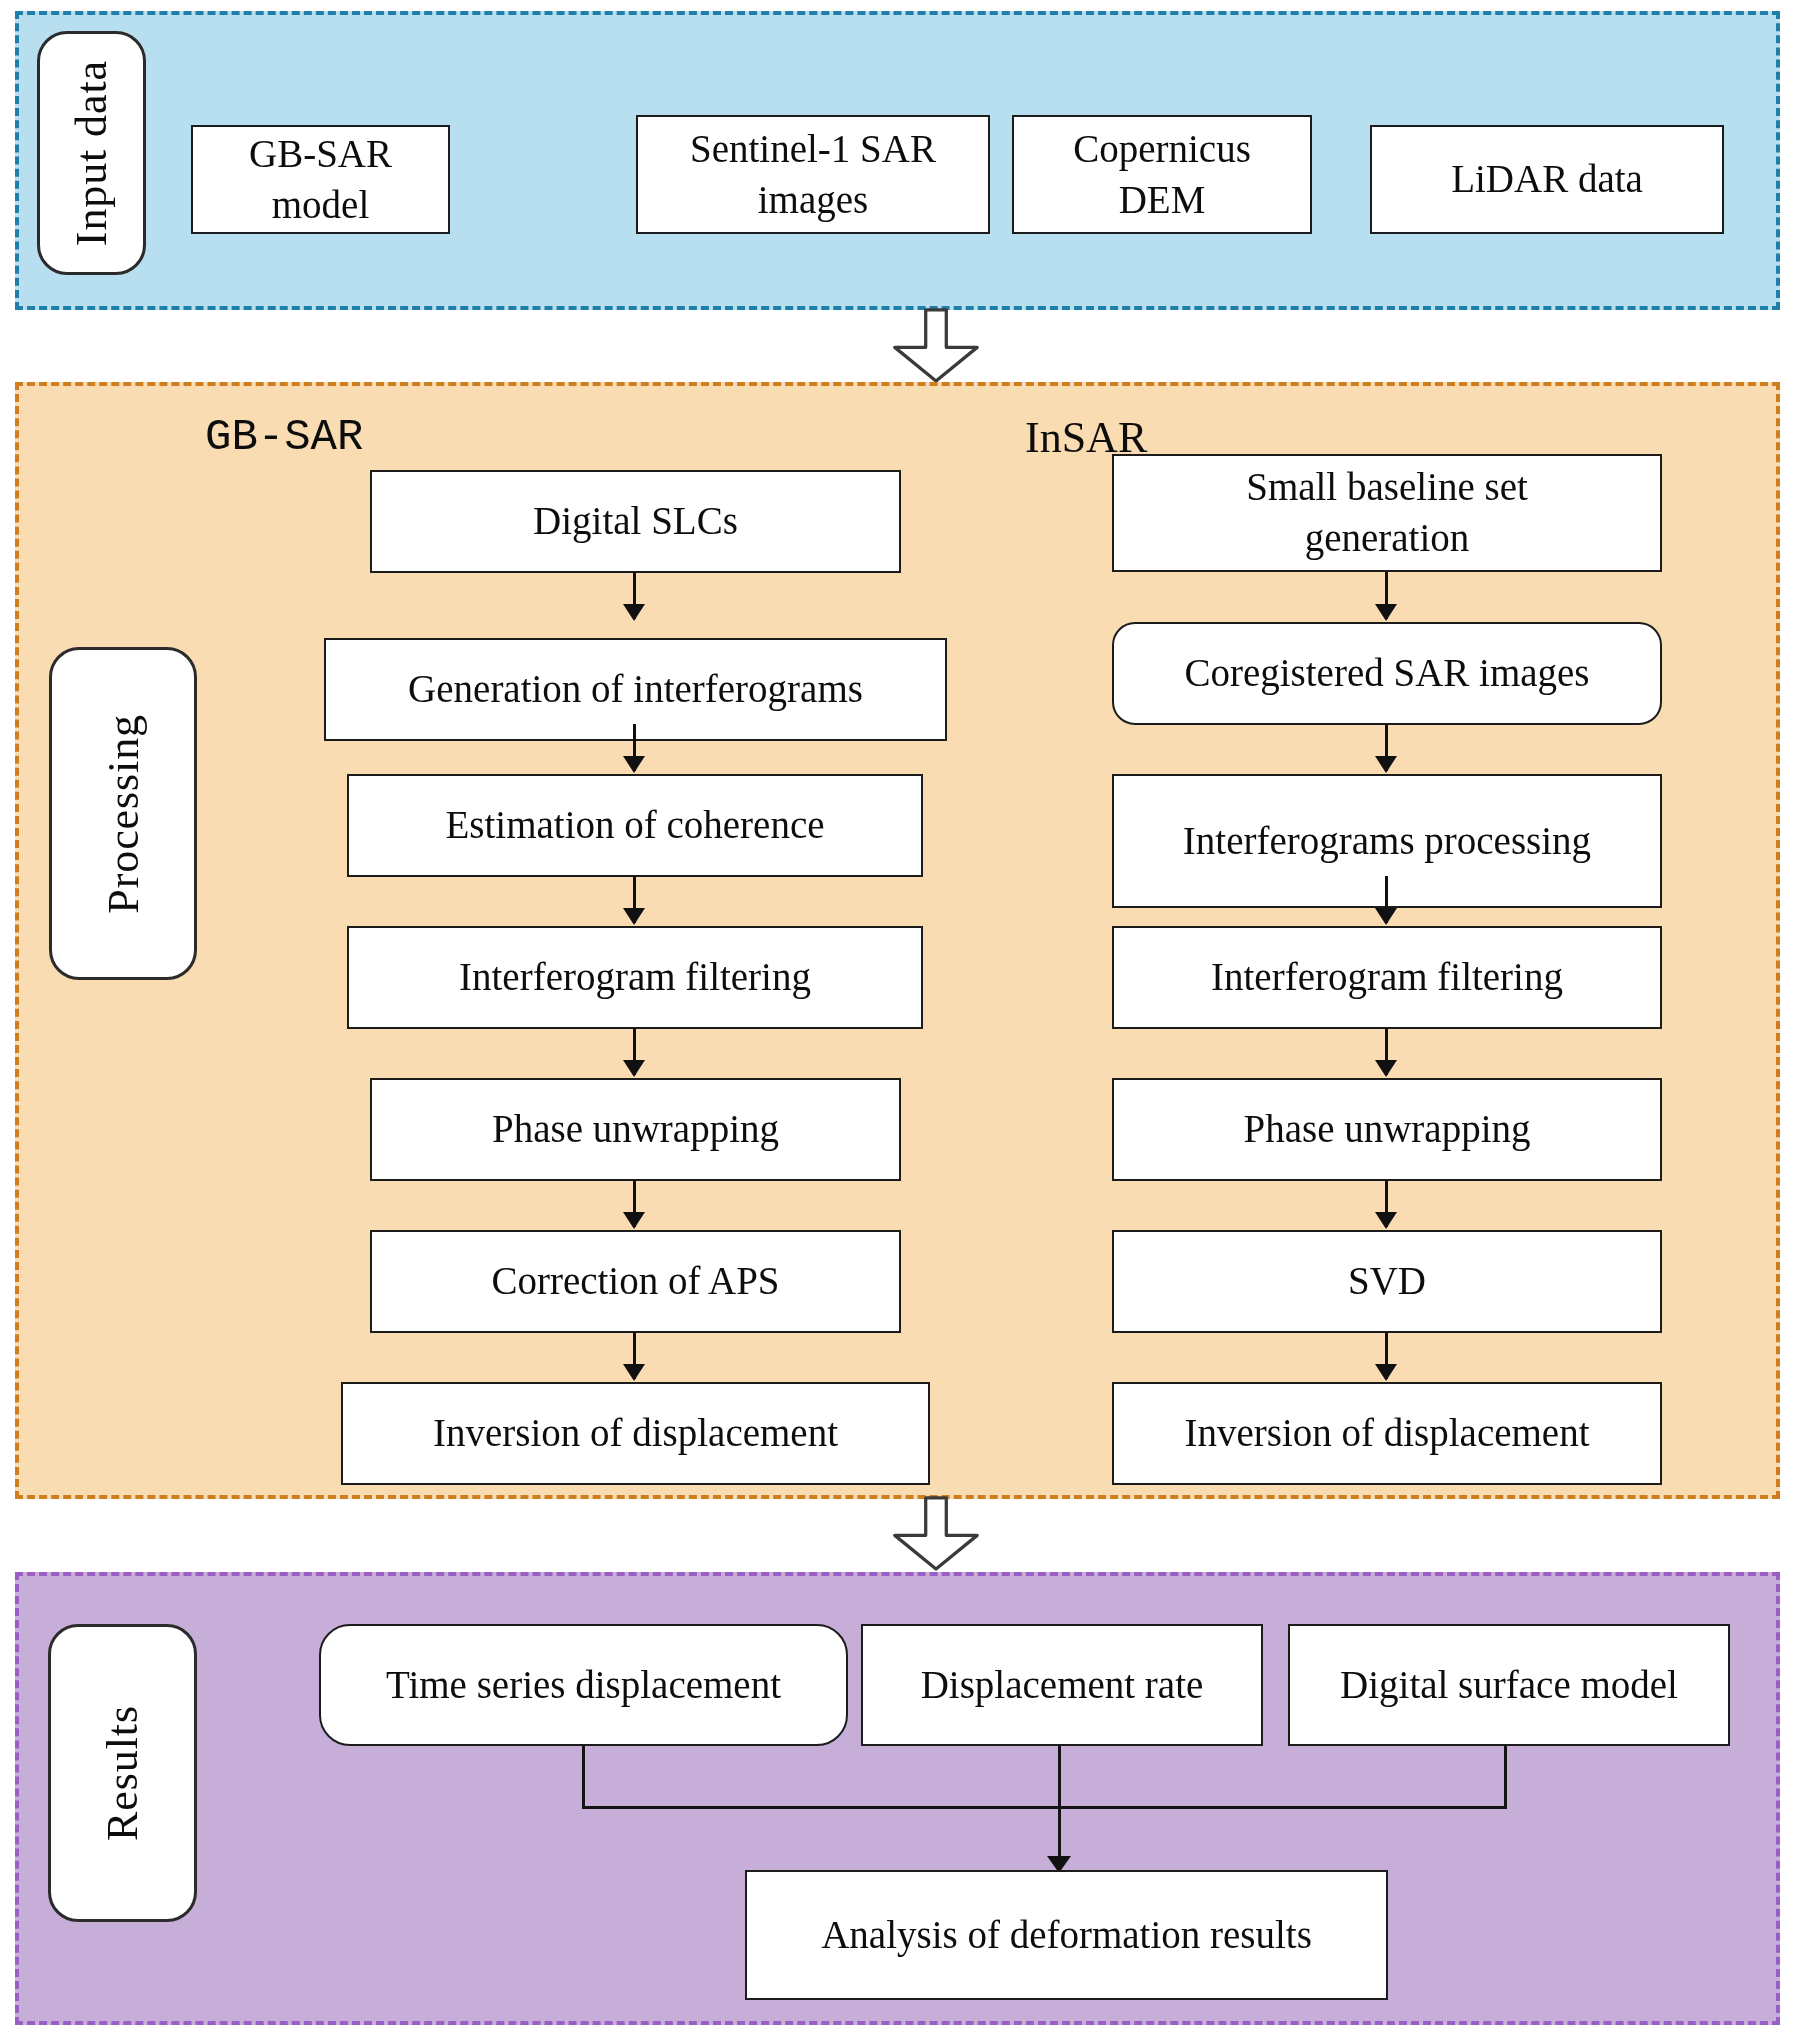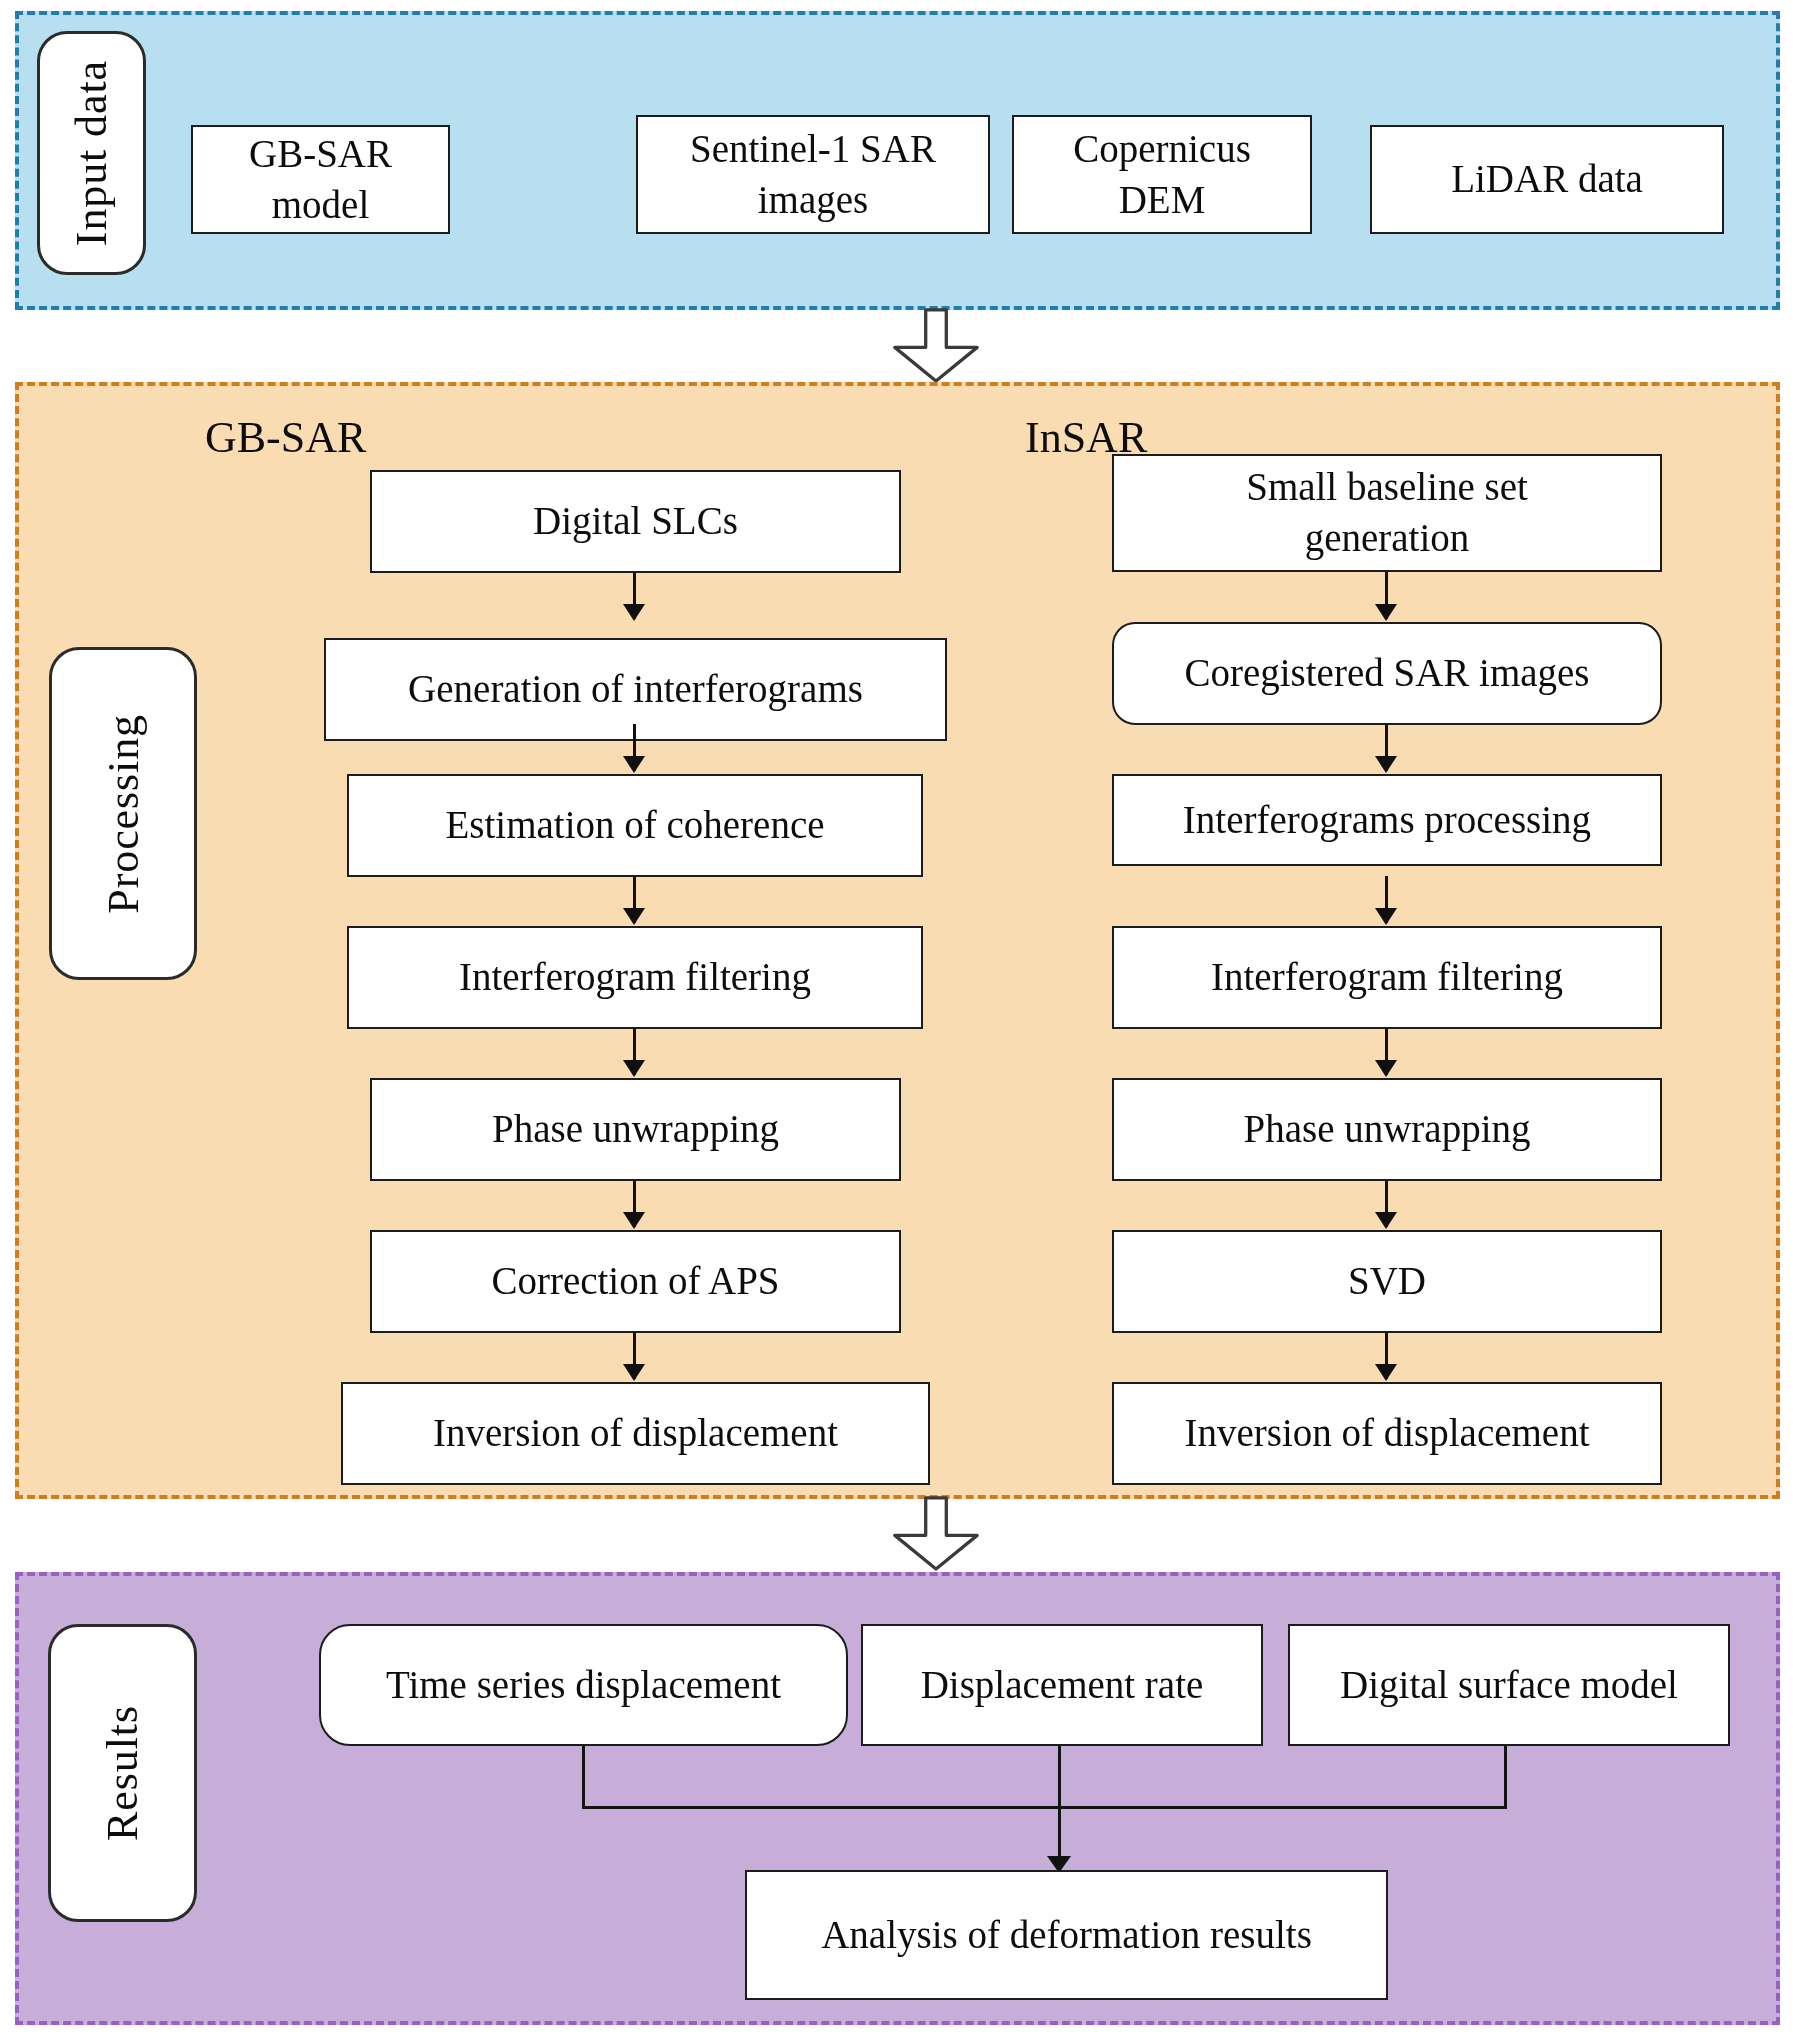--- a/index.html
+++ b/index.html
@@ -75,21 +75,21 @@
 
   <svg class="block-arrow" style="left:892px;top:308px;" viewBox="0 0 94 80">
     <polygon points="36,2 58,2 58,42 91,42 47,78 3,42 36,42" fill="#ffffff" stroke="#3a3a3a" stroke-width="3.5" stroke-linejoin="round"></polygon>
   </svg>
 
   <section class="band processing">
     <div class="vlabel-box" style="left:30px;top:261px;width:148px;height:333px;">
       <span class="vtext">Processing</span>
     </div>
 
-    <div class="col-header" style="left:186px;top:26px;">GB-SAR</div>
+    <div class="col-header" style="left:186px;top:26px;font-family:Liberation Mono, monospace;">GB-SAR</div>
     <div class="col-header" style="left:1006px;top:26px;">InSAR</div>
 
     <div class="node" style="left:351px;top:84px;width:531px;height:103px;">
       <span>Digital SLCs</span>
     </div>
     <div class="node" style="left:305px;top:236px;width:623px;height:103px;margin-top:16px;">
       <span>Generation of interferograms</span>
     </div>
     <div class="node" style="left:328px;top:388px;width:576px;height:103px;">
       <span>Estimation of coherence</span>
@@ -114,21 +114,21 @@
     <div class="flow-arrow" style="left:614px;top:794px;height:47px;"></div>
     <div class="flow-arrow" style="left:614px;top:946px;height:47px;"></div>
 
     <div class="node" style="left:1093px;top:68px;width:550px;height:118px;">
       <span>Small baseline set
 generation</span>
     </div>
     <div class="node" style="left:1093px;top:236px;width:550px;height:103px;border-radius:23px;">
       <span>Coregistered SAR images</span>
     </div>
-    <div class="node" style="left:1093px;top:388px;width:550px;height:92px;">
+    <div class="node" style="left:1093px;top:388px;width:550px;height:134px;">
       <span>Interferograms processing</span>
     </div>
     <div class="node" style="left:1093px;top:540px;width:550px;height:103px;">
       <span>Interferogram filtering</span>
     </div>
     <div class="node" style="left:1093px;top:692px;width:550px;height:103px;">
       <span>Phase unwrapping</span>
     </div>
     <div class="node" style="left:1093px;top:844px;width:550px;height:103px;">
       <span>SVD</span>

